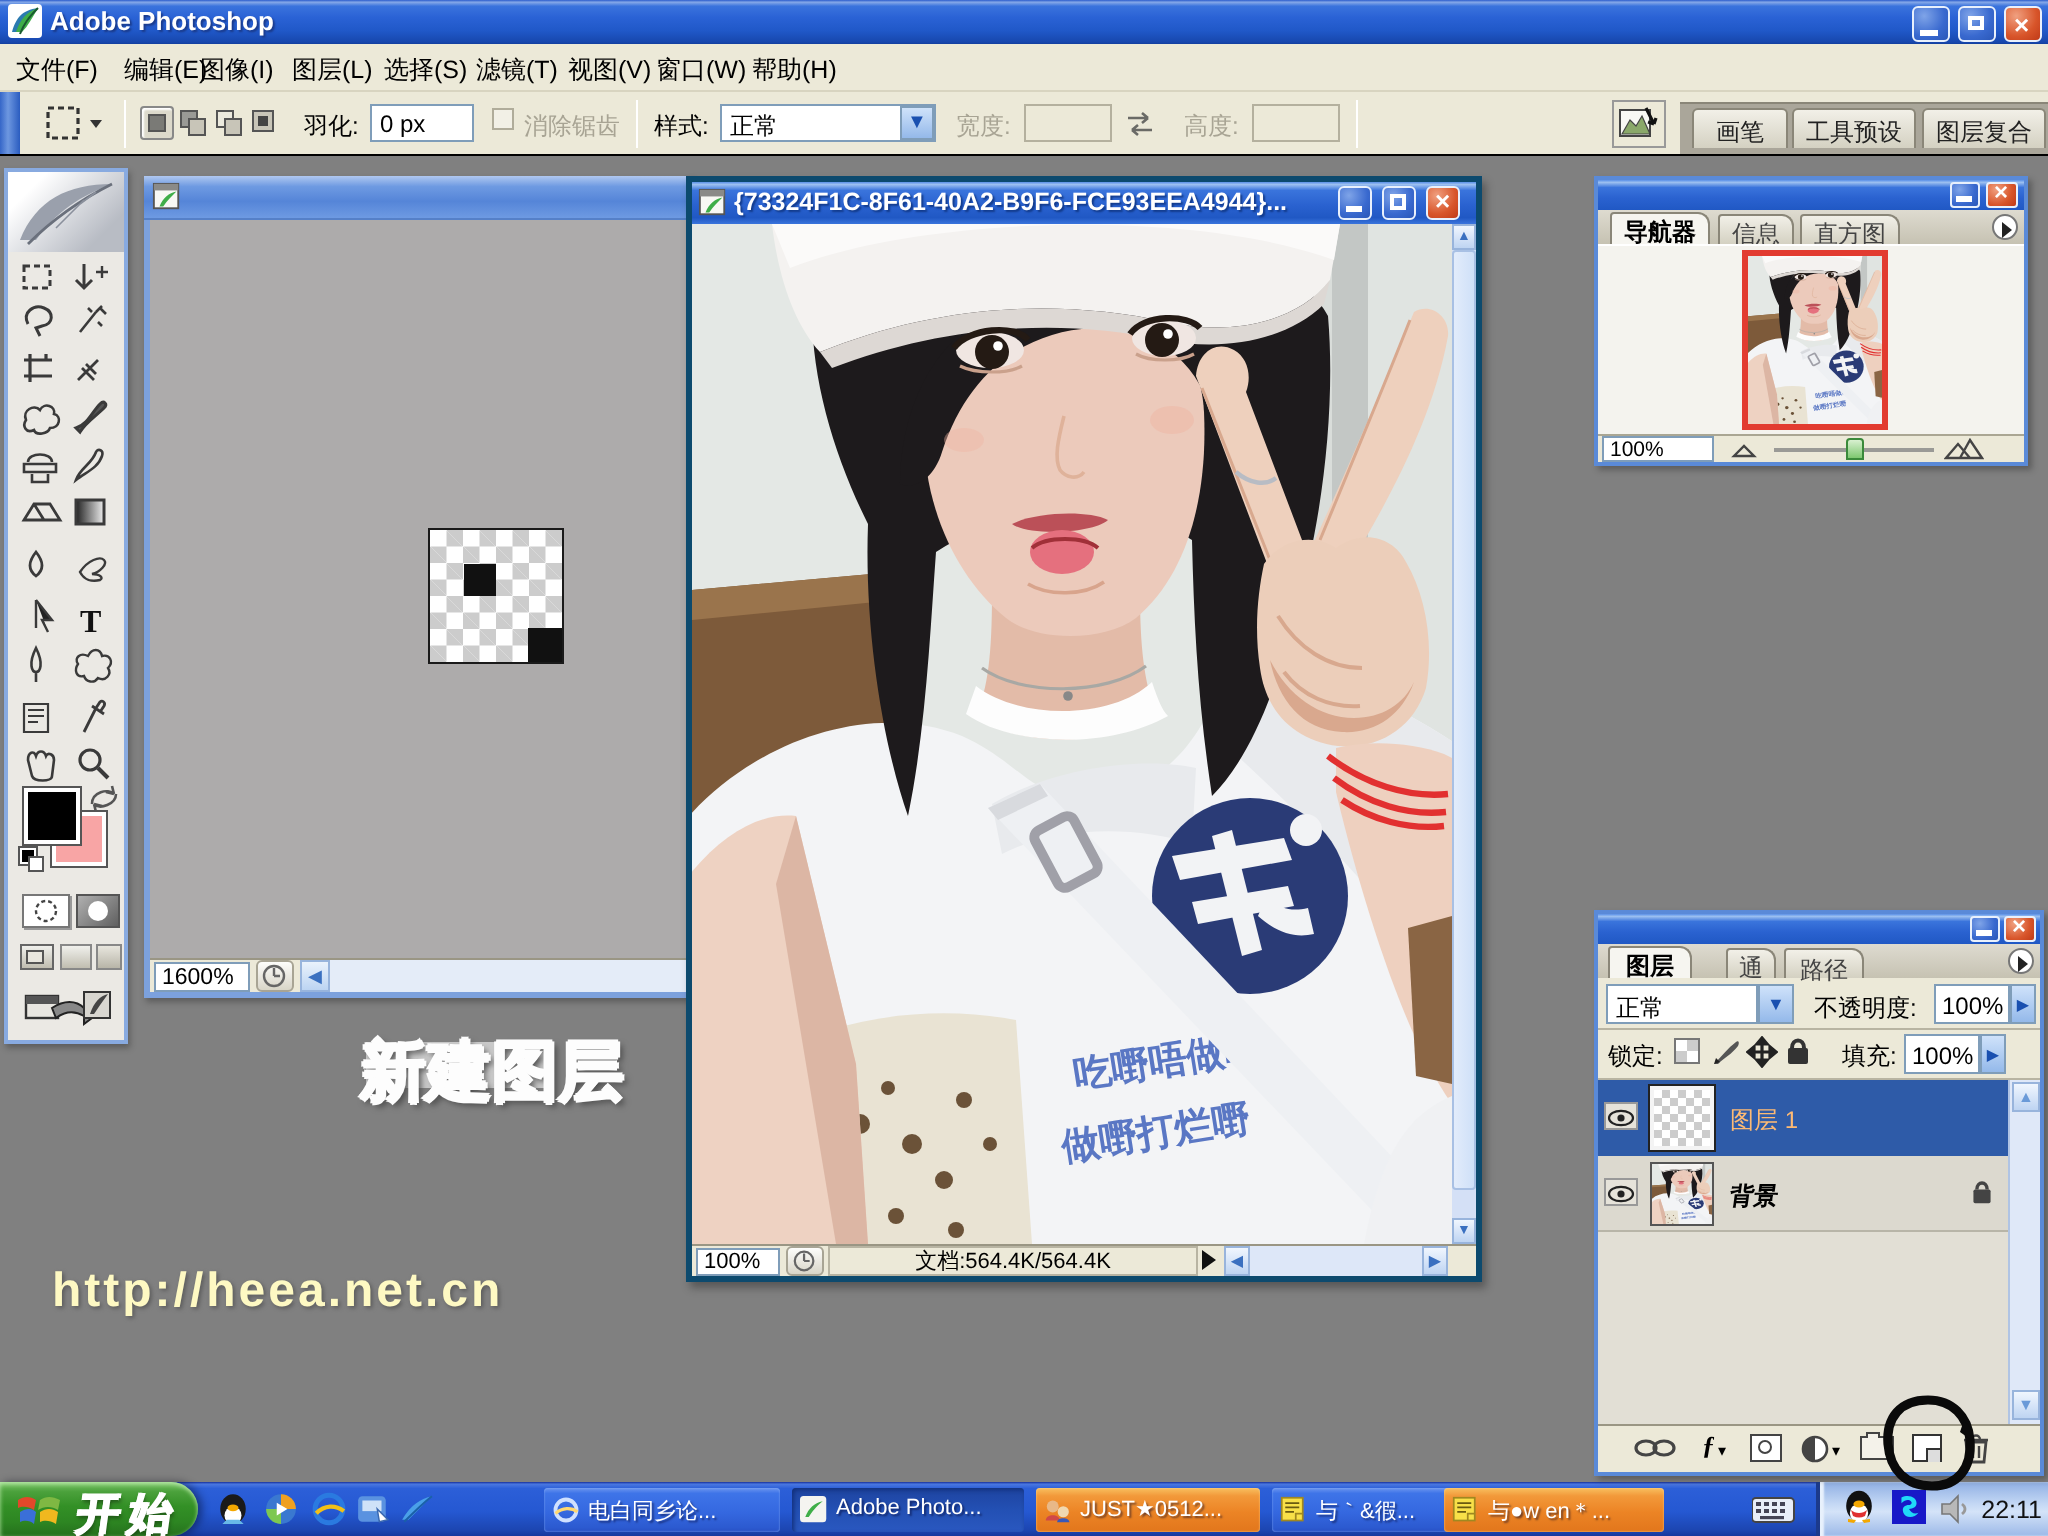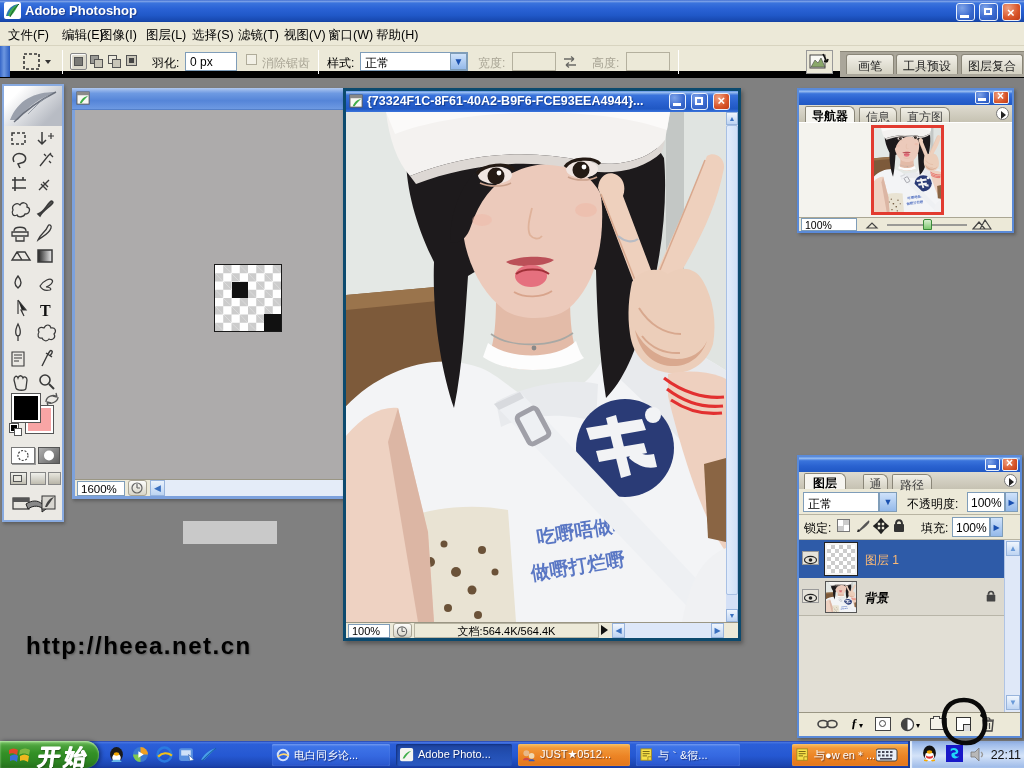--- a/index.html
+++ b/index.html
@@ -7,21 +7,21 @@
 #page{position:relative;width:1024px;height:768px}
 
 #titlebar{left:0;top:0;width:1024px;height:22px;background:linear-gradient(180deg,#2b5ccc 0%,#85a8e8 5%,#3a73dd 14%,#2a62d5 40%,#2058c8 70%,#1747ad 96%,#123f9e 100%)}
 #titlebar .ttl{left:25px;top:3px;color:#fff;font-weight:bold;font-size:13px;text-shadow:1px 1px 1px #1a3a8a}
 .capbtn{top:3px;width:19px;height:18px;border-radius:3px;border:1px solid #e8f0fc}
 .capbtn.min,.capbtn.max{background:radial-gradient(circle at 30% 25%,#7fa4e8,#3969cf 60%,#2a57b8)}
 .capbtn.close{background:radial-gradient(circle at 30% 25%,#f0a080,#d8552a 60%,#c03a18)}
 .capbtn span{position:absolute;color:#fff;font-weight:bold}
 #menubar{left:0;top:22px;width:1024px;height:24px;background:#ece9d8;border-bottom:1px solid #d8d4c0;font-size:12.5px;color:#000}
 #menubar span{position:absolute;top:5px}
-#optbar{left:0;top:46px;width:1024px;height:32px;background:#ece9d8;border-bottom:7px solid #000000}
+#optbar{left:0;top:46px;width:1024px;height:32px;background:#ece9d8;border-bottom:1px solid #000000}
 .field{background:#fff;border:1px solid #7f9db9;font-size:12px;color:#000}
 .sep{width:1px;background:#b8b4a2;border-right:1px solid #fff}
 #workspace{left:0;top:78px;width:1024px;height:663px;background:#808080;overflow:hidden}
 
 #taskbar{left:0;top:741px;width:1024px;height:27px;background:linear-gradient(180deg,#17309c 0%,#4a77e0 4%,#2c5fd8 12%,#2558d2 55%,#1c45b0 90%,#16389e 100%)}
 #startbtn{left:0;top:741px;width:99px;height:27px;border-radius:0 14px 14px 0;background:linear-gradient(180deg,#7bc768 0%,#4ba13c 18%,#339026 45%,#2d8522 75%,#25701c 100%);box-shadow:inset 0 1px 2px #b8e8a8,2px 0 4px rgba(0,0,20,.45)}
 #startbtn .txt{left:38px;top:1px;color:#fff;font-weight:bold;font-size:22px;letter-spacing:4px;transform:skewX(-8deg);text-shadow:1px 0 #fff,0 1px #fff,1px 2px 2px #1c4a14}
 .tbtn{top:744px;height:22px;border-radius:2px;color:#fff;font-size:11px;overflow:hidden;white-space:nowrap}
 .tbtn .lbl{position:absolute;left:22px;top:4px;text-shadow:1px 1px 1px rgba(0,0,40,.5)}
 .tbtn.blue{background:linear-gradient(180deg,#6d96ef 0%,#3e74e8 12%,#3568e0 55%,#2c5ad0 90%,#2750c4 100%);box-shadow:inset 0 0 1px #8ab0f4}
@@ -107,21 +107,22 @@
           <path d="M16 3 l4 8 M20 11 l-3 -1 m3 1 l1 -3" stroke="#111" stroke-width="1.6" fill="none"></path>
         </svg></div>
  <div class="abs" style="left:840px;top:5px;width:184px;height:26px;background:#aaa69a;border-top:1px solid #8a8678"></div>
  <div class="abs ptab" style="left:846px;top:8px;width:48px">画笔</div>
  <div class="abs ptab" style="left:896px;top:8px;width:62px">工具预设</div>
  <div class="abs ptab" style="left:961px;top:8px;width:62px">图层复合</div>
 </div>
 <div class="abs" id="workspace"></div>
 
 <div class="abs" style="left:183px;top:521px;width:94px;height:23px;background:rgba(250,250,250,.6)"></div>
-<div class="abs" style="left:26px;top:632px;font-size:24px;font-weight:bold;color:#000000;letter-spacing:1.5px;text-shadow:1px 1px 2px #5a5a5a">http://heea.net.cn</div>
+<div class="abs" style="left:180px;top:514px;font-size:33px;font-weight:bold;color:#fdfdfd;text-shadow:1px 0 #fdfdfd,-1px 0 #fdfdfd,0 1px #fdfdfd,0 -1px #fdfdfd,2px 2px 3px #4a4a4a">新建图层</div>
+<div class="abs" style="left:26px;top:632px;font-size:24px;font-weight:bold;color:#fef9c3;letter-spacing:1.5px;text-shadow:1px 1px 2px #5a5a5a">http://heea.net.cn</div>
 
 <div class="abs" id="toolbox" style="z-index:3;left:2px;top:84px;width:62px;height:438px;background:#ebe9e4;border:2px solid #88aae0;box-shadow:1px 2px 3px rgba(40,40,40,.4)">
  <div class="abs" style="left:0;top:0;width:58px;height:40px;background:linear-gradient(135deg,#ffffff 20%,#b8bcc4 80%)">
   <svg width="58" height="40" viewBox="0 0 58 40">
           <path d="M6 34 C14 14 30 6 52 6 C36 12 24 20 14 34 Z" fill="#9aa0ac"></path>
           <path d="M52 6 C36 14 22 24 10 36" stroke="#6a707c" stroke-width="1.4" fill="none"></path>
           <path d="M30 22 l8 -8 M24 28 l8 -8 M36 16 l8 -6" stroke="#8a909c" stroke-width=".8"></path>
         </svg>
  </div>
  <svg class="abs" style="left:0;top:42px" width="58" height="264" viewBox="0 0 58 264">
@@ -397,21 +398,21 @@
       <span class="lbl">JUST★0512...</span>
     </div>
 <div class="abs tbtn blue" style="left:636px;width:104px">
       <svg class="abs" style="left:4px;top:4px" width="14" height="14" viewBox="0 0 16 16">
         <rect x="1" y="1" width="12" height="13" fill="#f8e048" stroke="#a08820" stroke-width="1"></rect>
         <path d="M9 14 L9 10 L13 10" fill="none" stroke="#a08820"></path>
         <path d="M3 4 h8 M3 6.5 h8 M3 9 h5" stroke="#6a5a10" stroke-width="1"></path>
       </svg>
       <span class="lbl">与｀&amp;徦...</span>
     </div>
-<div class="abs tbtn orange" style="left:792px;width:124px">
+<div class="abs tbtn orange" style="left:722px;width:110px">
       <svg class="abs" style="left:4px;top:4px" width="14" height="14" viewBox="0 0 16 16">
         <rect x="1" y="1" width="12" height="13" fill="#f8e048" stroke="#a08820" stroke-width="1"></rect>
         <path d="M9 14 L9 10 L13 10" fill="none" stroke="#a08820"></path>
         <path d="M3 4 h8 M3 6.5 h8 M3 9 h5" stroke="#6a5a10" stroke-width="1"></path>
       </svg>
       <span class="lbl">与●w en＊...</span>
     </div>
 <svg class="abs" style="left:876px;top:748px" width="22" height="14" viewBox="0 0 22 14">
       <rect x="0" y="1" width="21" height="12" rx="2" fill="#e8eef8" stroke="#444"></rect>
       <g fill="#445">

